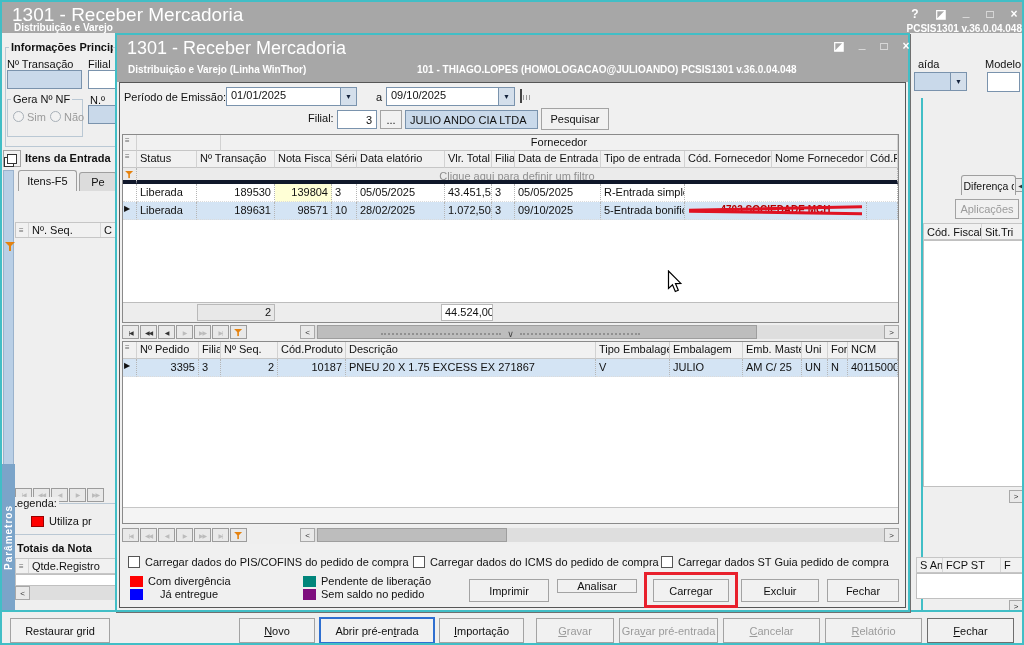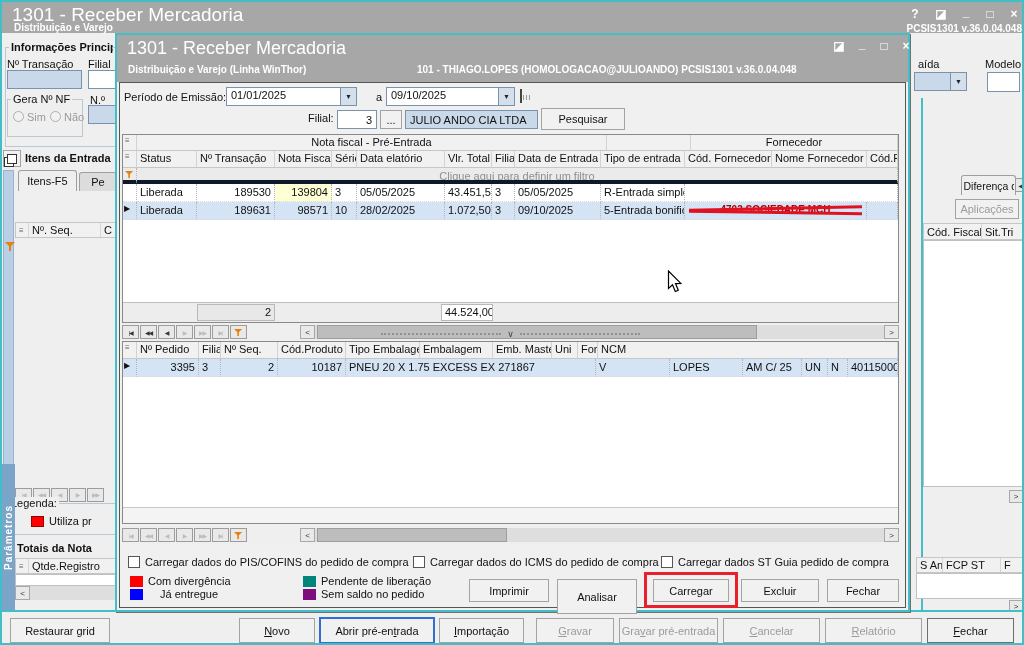--- a/index.html
+++ b/index.html
@@ -268,29 +268,28 @@
       <div class="abs lbl" style="left:188px;top:29px">Filial:</div>
       <div class="abs inp" style="left:217px;top:27px;width:40px;height:19px;justify-content:flex-end">
           <span>3</span>
         </div>
       <div class="abs b" style="left:260px;top:27px;width:22px;height:19px">
           <span>...</span>
         </div>
       <div class="abs inp blue" style="left:285px;top:27px;width:133px;height:19px">
           <span class="clip">JULIO ANDO CIA LTDA</span>
         </div>
-      <div class="abs b" style="left:421px;top:25px;width:84px;height:22px">
+      <div class="abs b" style="left:421px;top:25px;width:68px;height:22px">
           <span>Pesquisar</span>
         </div>
 
       
       <div class="abs grid" style="left:2px;top:51px;width:777px;height:189px">
         <div class="grow gband">
           <span class="gc ca corner">≡</span>
-          <span class="gc bl">Nota fiscal - Pré-Entrada</span>
           <span class="gc bm"></span>
           <span class="gc br">Fornecedor</span>
         </div>
         <div class="grow ghead">
           <span class="gc ca corner">≡</span>
           <span class="gc cb">Status</span>
           <span class="gc cc">Nº Transação</span>
           <span class="gc cd">Nota Fiscal</span>
           <span class="gc ce">Série</span>
           <span class="gc cf">Data elatório</span>
@@ -366,36 +365,37 @@
       </div>
 
       
       <div class="abs grid" style="left:2px;top:258px;width:777px;height:183px">
         <div class="grow ghead">
           <span class="gc da corner">≡</span>
           <span class="gc db">Nº Pedido</span>
           <span class="gc dc">Filial</span>
           <span class="gc dd">Nº Seq.</span>
           <span class="gc de">Cód.Produto</span>
+          <span class="gc df">Descrição</span>
           <span class="gc dg">Tipo Embalagem</span>
           <span class="gc dh">Embalagem</span>
           <span class="gc di">Emb. Master</span>
           <span class="gc dj">Uni</span>
           <span class="gc dk">For</span>
           <span class="gc dl">NCM</span>
         </div>
         <div class="grow sel boldrow">
           <span class="gc da" style="padding:2px 1px;font-size:8px;font-weight:normal">▶</span>
           <span class="gc db r">3395</span>
           <span class="gc dc">3</span>
           <span class="gc dd r">2</span>
           <span class="gc de r">10187</span>
           <span class="gc df">PNEU 20 X 1.75 EXCESS EX 271867</span>
           <span class="gc dg">V</span>
-          <span class="gc dh">LOPES</span>
+          <span class="gc dh">JULIO</span>
           <span class="gc di">AM C/ 25</span>
           <span class="gc dj">UN</span>
           <span class="gc dk">N</span>
           <span class="gc dl">40115000</span>
         </div>
         <div class="gfill"></div>
         <div class="gfoot2"></div>
       </div>
 
       
@@ -437,21 +437,21 @@
       <div class="abs lbl" style="left:201px;top:492px">Pendente de liberação</div>
       <span class="abs lgsq" style="left:10px;top:506px;background:#0000ff"></span>
       <div class="abs lbl" style="left:40px;top:505px">Já entregue</div>
       <span class="abs lgsq" style="left:183px;top:506px;background:#7d0d7d"></span>
       <div class="abs lbl" style="left:201px;top:505px">Sem saldo no pedido</div>
 
       
       <div class="abs b" style="left:349px;top:496px;width:80px;height:23px">
           <span>Imprimir</span>
         </div>
-      <div class="abs b" style="left:437px;top:496px;width:80px;height:35px">
+      <div class="abs b" style="left:437px;top:496px;width:80px;height:14px">
           <span>Analisar</span>
         </div>
       <div class="abs b" style="left:533px;top:496px;width:76px;height:23px">
           <span>Carregar</span>
         </div>
       <div class="abs b" style="left:621px;top:496px;width:78px;height:23px">
           <span>Excluir</span>
         </div>
       <div class="abs b" style="left:707px;top:496px;width:72px;height:23px">
           <span>Fechar</span>

